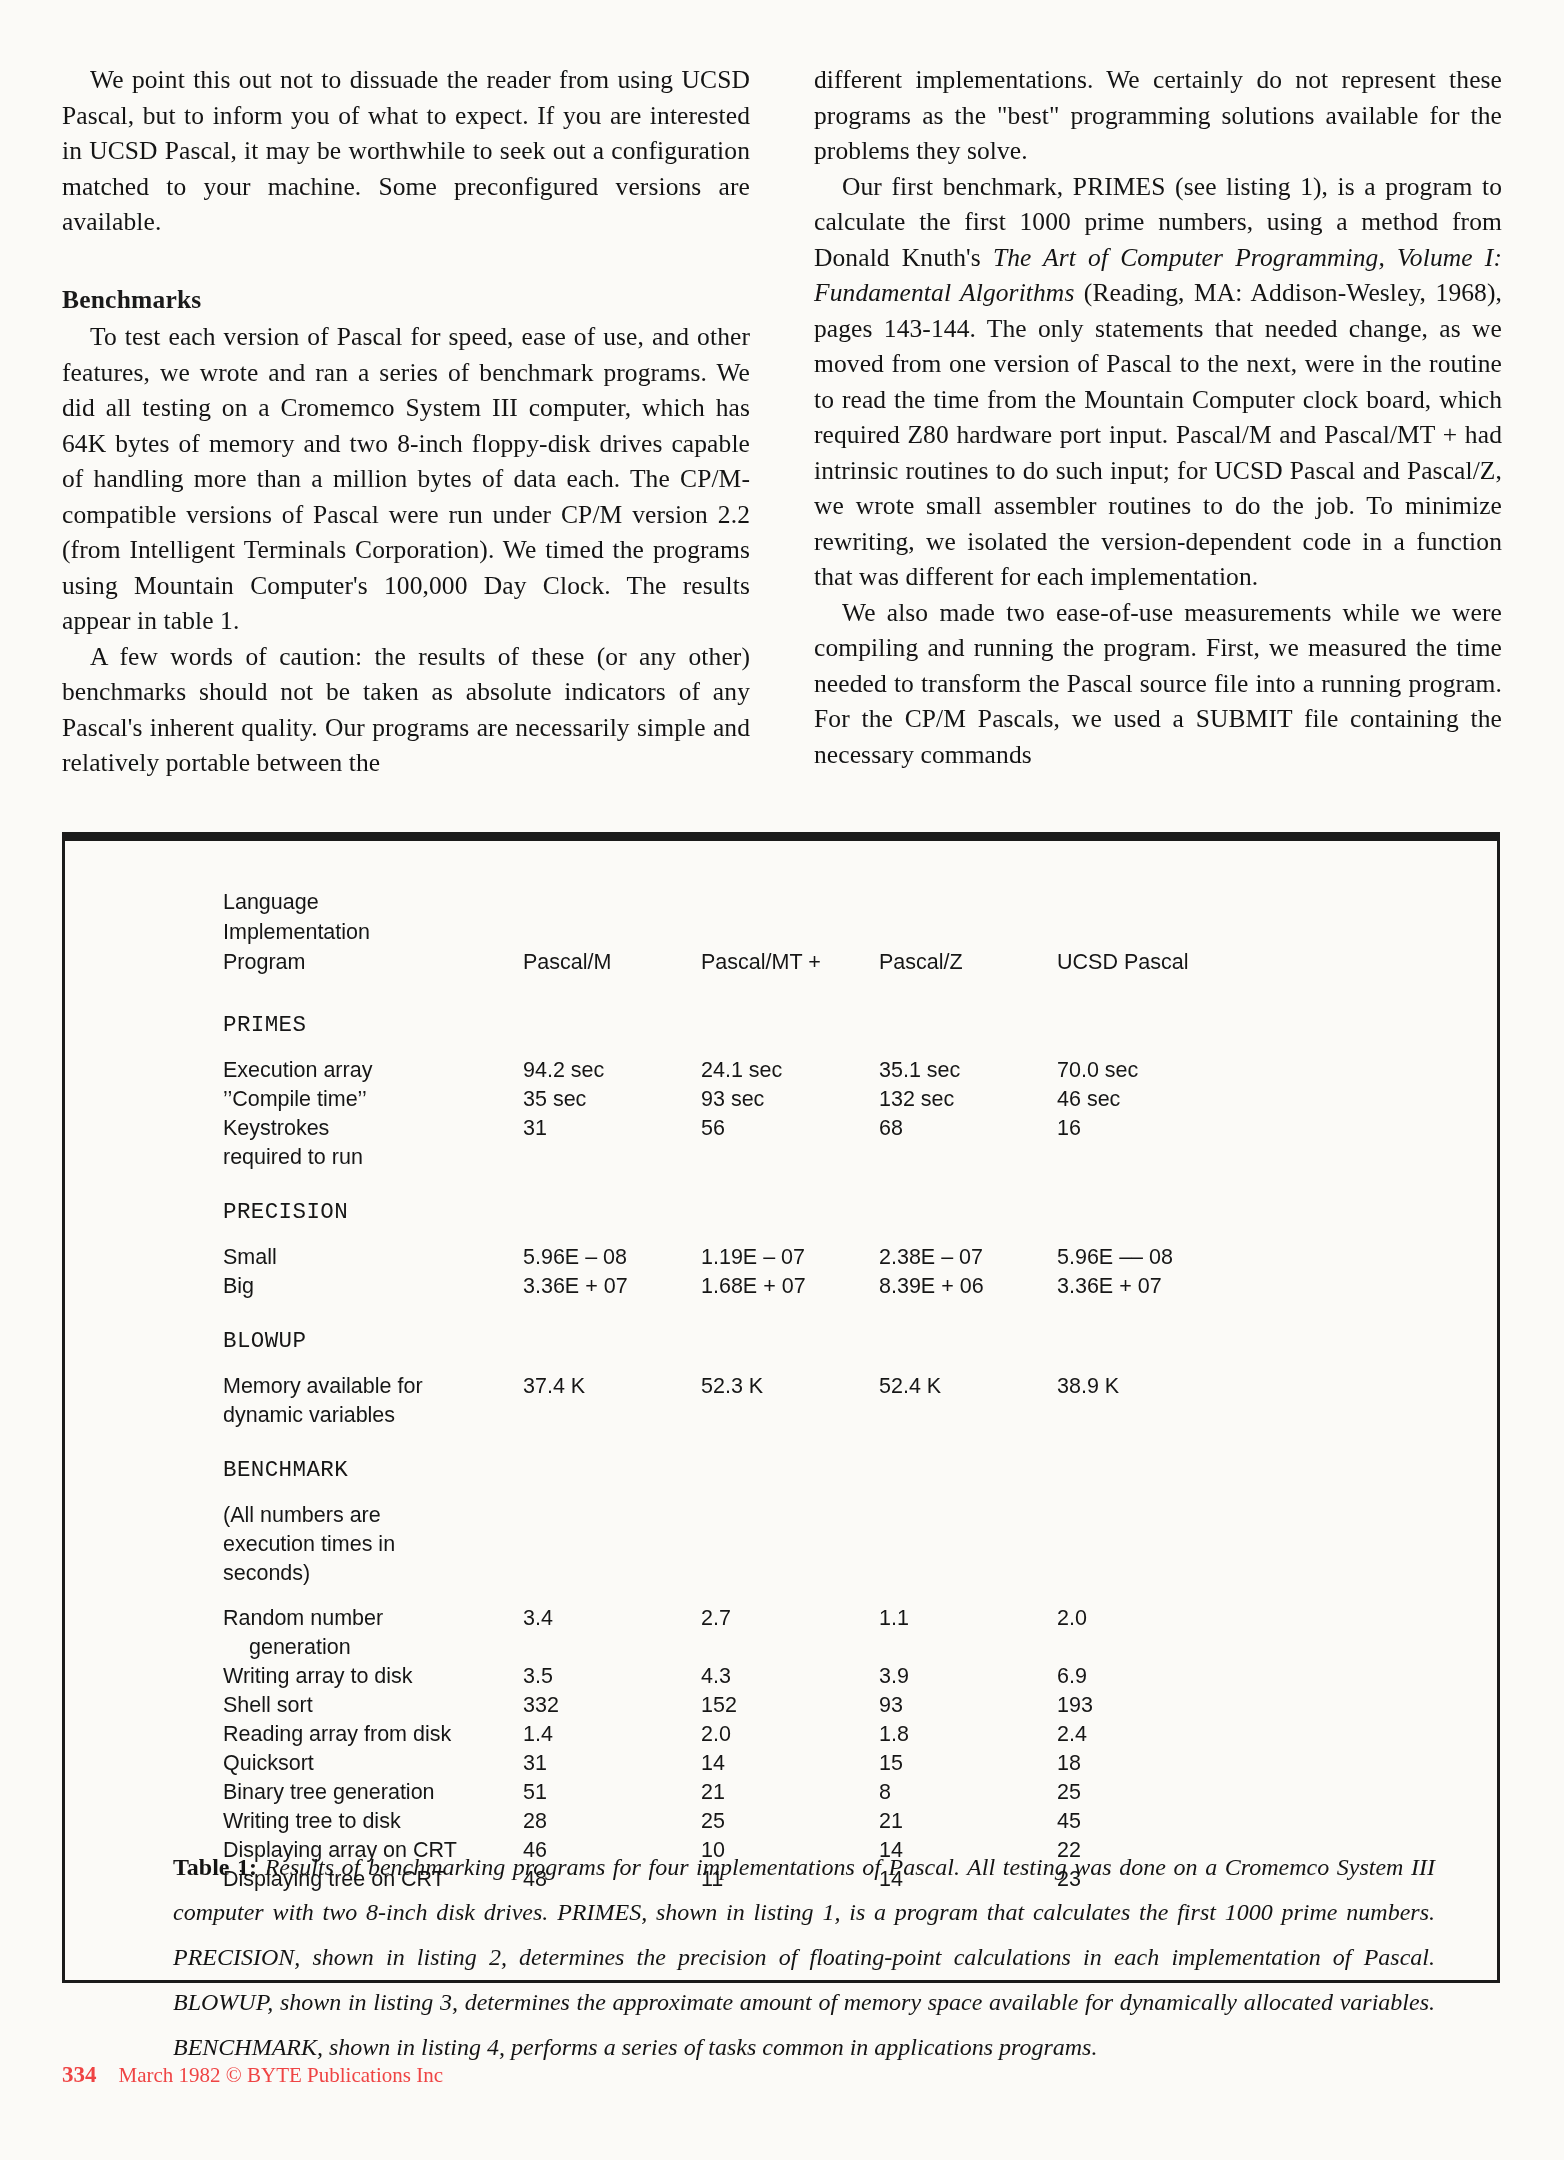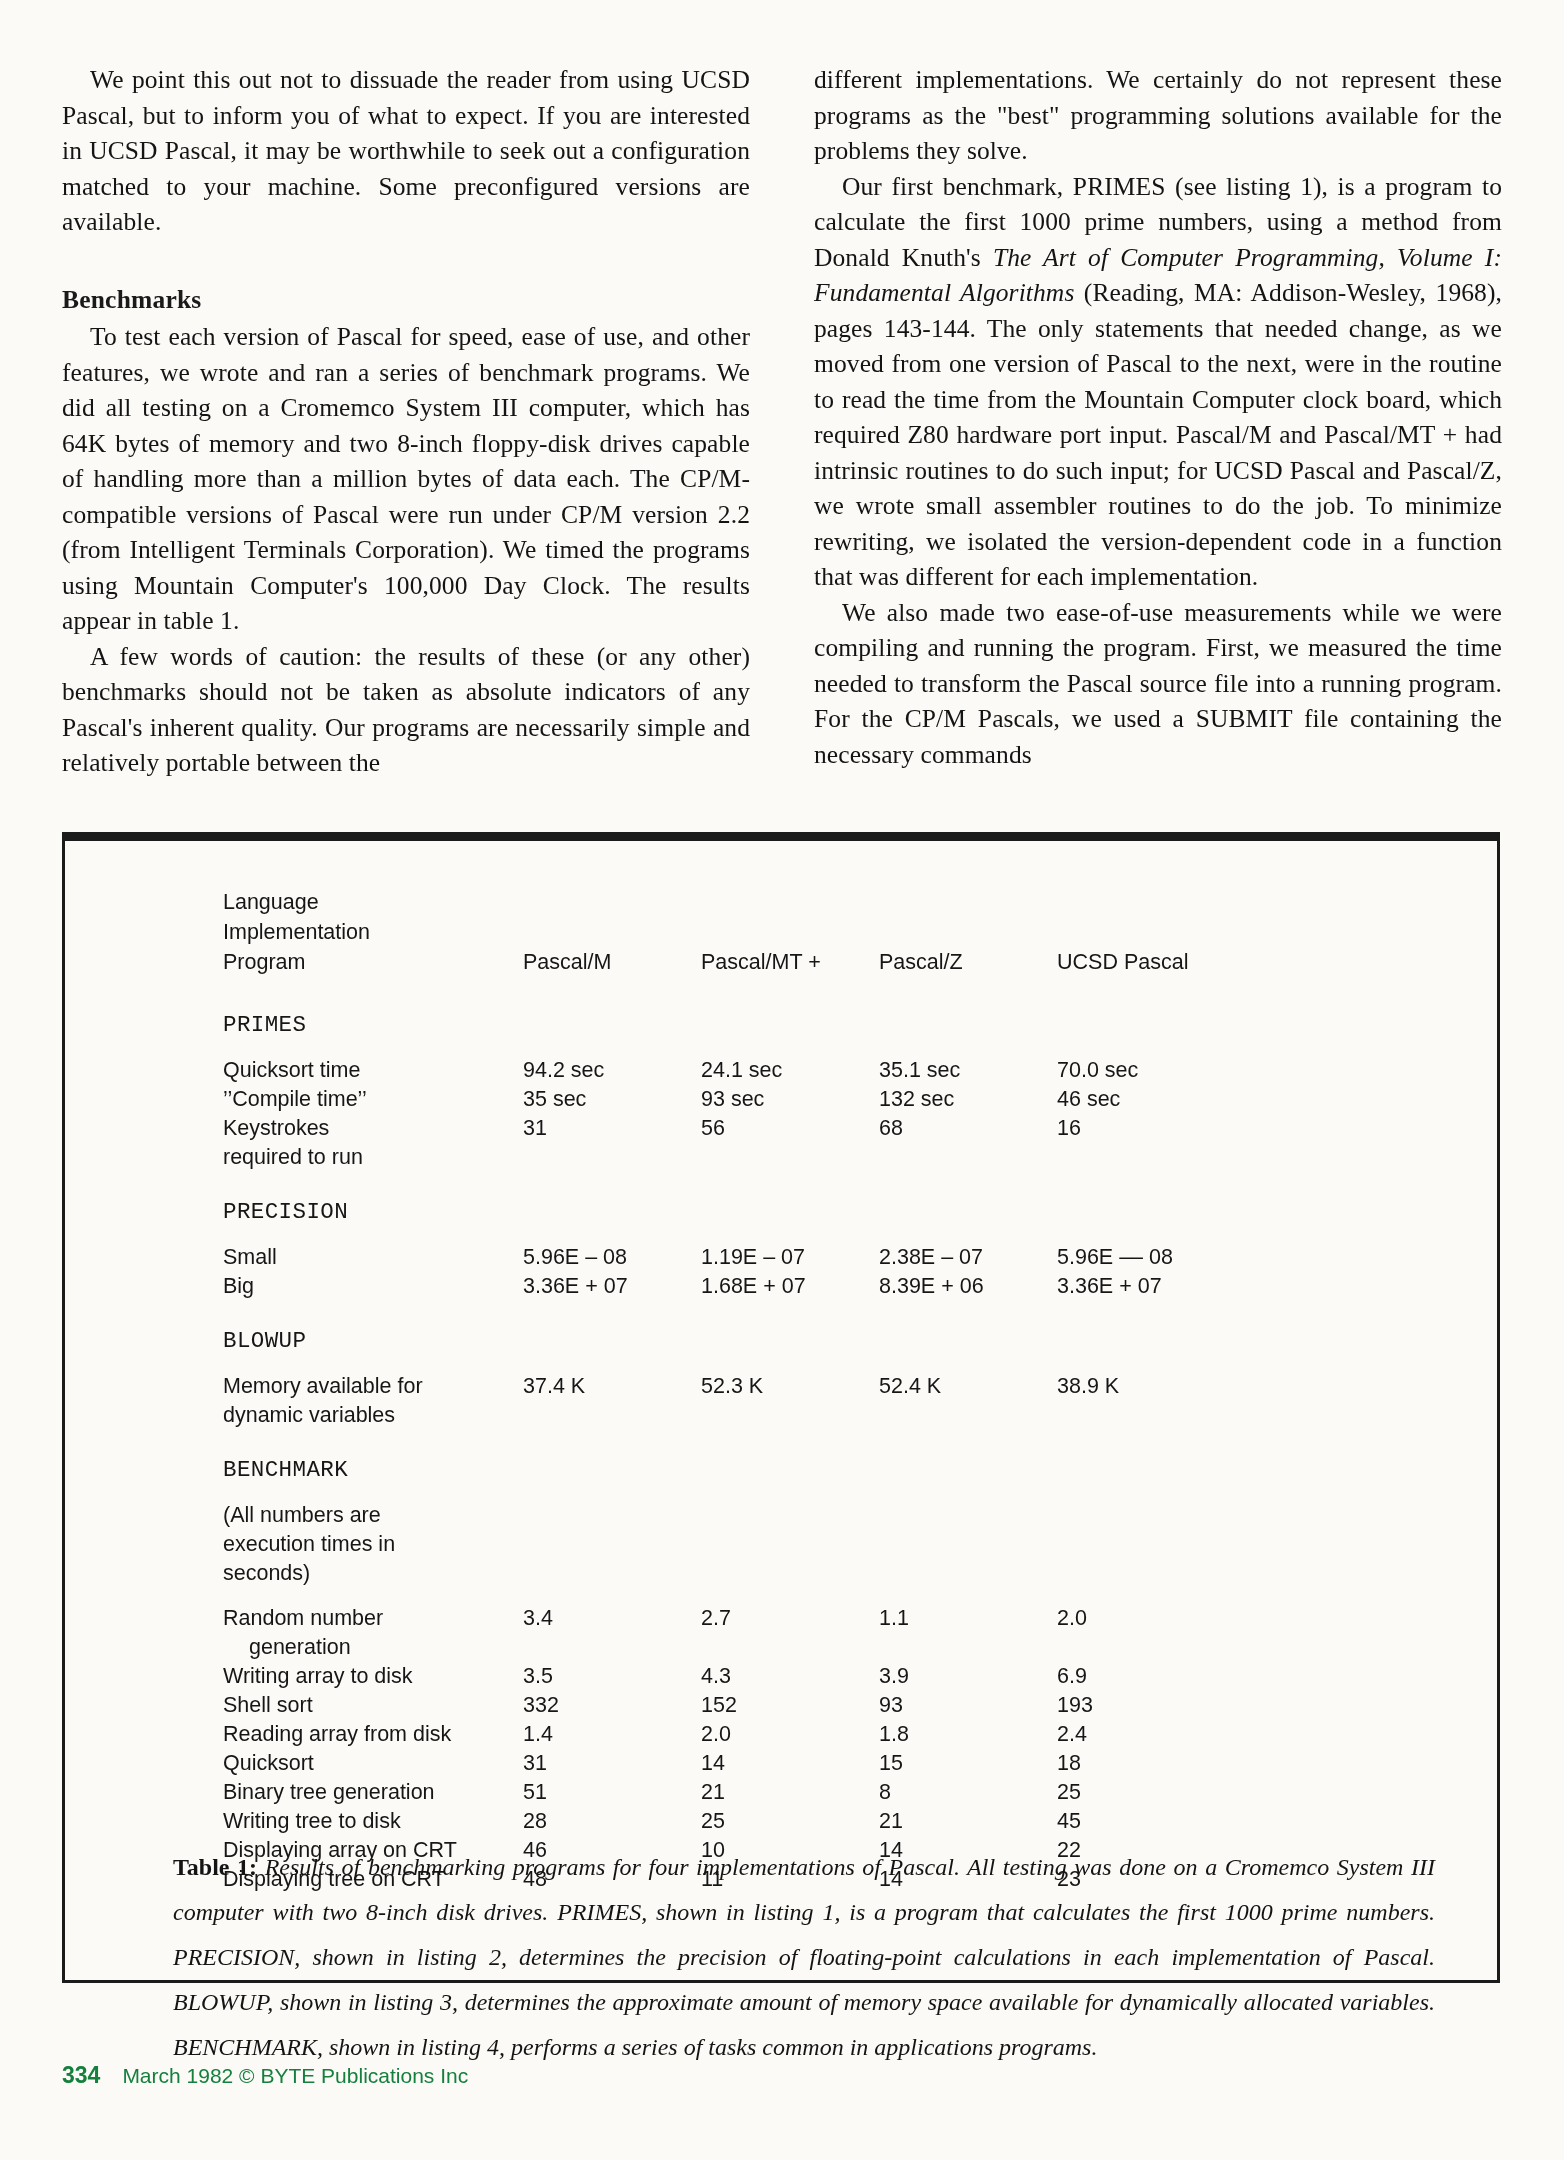--- a/index.html
+++ b/index.html
@@ -118,23 +118,23 @@
   .caption b {
     font-style: normal;
     font-weight: bold;
   }
 
   
   .footer {
     position: absolute;
     left: 62px;
     top: 2062px;
-    font-family: Liberation Sans, sans-serif;
+    font-family: Liberation Serif, serif;
     font-size: 21px;
-    color: #15803d;
+    color: #ef4444;
   }
   .footer .pageno {
     font-weight: bold;
     font-size: 23px;
     margin-right: 22px;
   }
 </style>
 </head>
 <body>
 
@@ -193,21 +193,21 @@
             <td class="spacer-lg" colspan="5"></td>
           </tr>
 
         <tr>
           <td class="sect-title" colspan="5">PRIMES</td>
         </tr>
         <tr>
             <td class="spacer-sm" colspan="5"></td>
           </tr>
         <tr>
-          <td>Quicksort time</td>
+          <td>Execution array</td>
           <td>94.2 sec</td>
           <td>24.1 sec</td>
           <td>35.1 sec</td>
           <td>70.0 sec</td>
         </tr>
         <tr>
           <td>’’Compile time’’</td>
           <td>35 sec</td>
           <td>93 sec</td>
           <td>132 sec</td>

